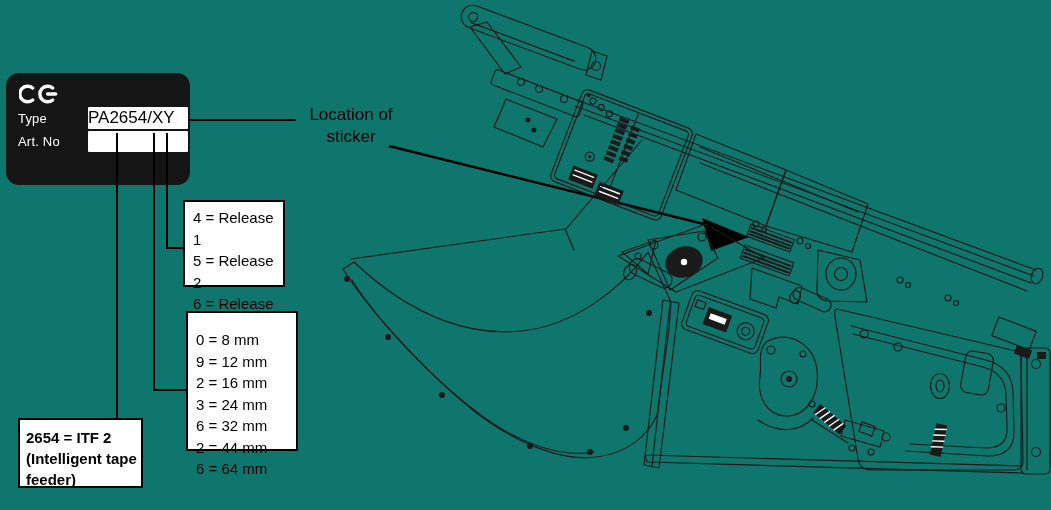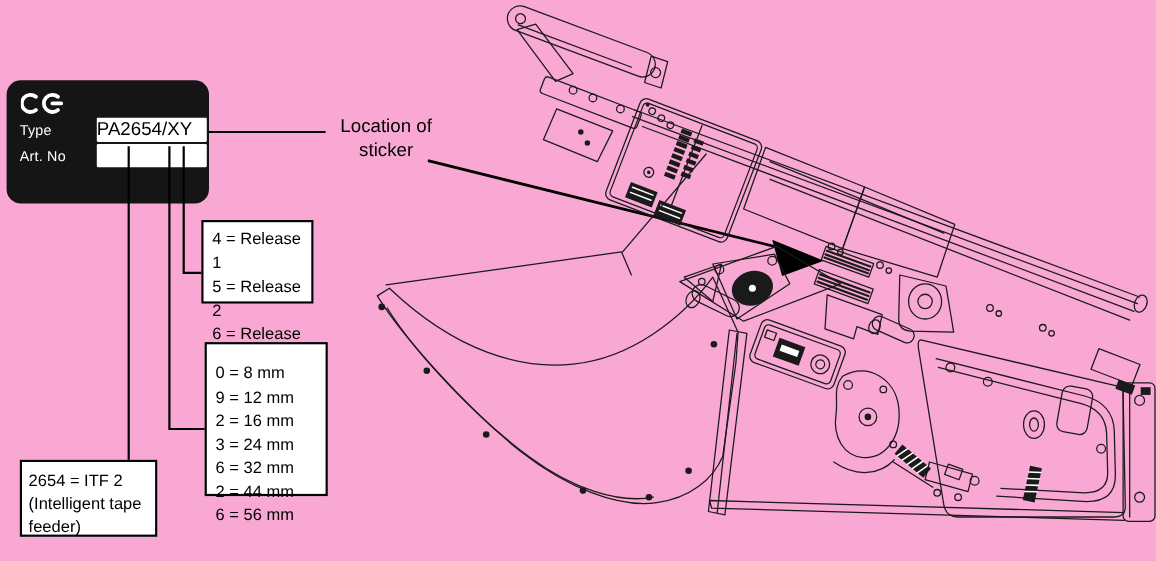--- a/index.html
+++ b/index.html
@@ -1,17 +1,17 @@
 <!DOCTYPE html>
 <html><head>
 <meta charset="utf-8">
 <style>
   html,body{margin:0;padding:0;background:#fff;}
   .stage{
-    position:relative;width:1051px;height:510px;background:#f9a8d4;overflow:hidden;
+    position:relative;width:1051px;height:510px;background:#0f766e;overflow:hidden;
     font-family:"Liberation Sans", sans-serif;color:#000;
   }
   
   .sticker-label{
     position:absolute;left:6px;top:73px;width:184px;height:112px;
     background:#151515;border-radius:13px;
   }
   .ce{position:absolute;left:13px;top:9px;}
   .lrow{position:absolute;left:12px;display:flex;align-items:center;}
   .lrow .lname{width:70px;color:#fff;font-size:13px;letter-spacing:.2px;}
@@ -24,23 +24,23 @@
   .lrow.r3{top:82px;} .lrow.r3 .lval{height:21px;}
   
   .loc-note{
     position:absolute;left:298px;top:104px;width:106px;text-align:center;
     font-size:17px;line-height:22px;
   }
   .note-box{
     position:absolute;background:#fff;border:2px solid #000;box-sizing:border-box;
     font-size:15px;
   }
-  .box-release{left:183px;top:200px;width:102px;height:76px;padding:5px 0 4px 8px;line-height:21.5px;}
+  .box-release{left:183px;top:200px;width:102px;height:87px;padding:5px 0 4px 8px;line-height:21.5px;}
   .box-width{left:186px;top:311px;width:112px;height:140px;padding:16px 0 0 8px;line-height:21.5px;}
-  .box-type{left:18px;top:418px;width:125px;height:70px;padding:7px 0 0 6px;line-height:21px;}
+  .box-type{left:18px;top:418px;width:125px;height:70px;padding:7px 0 0 6px;line-height:21px;font-weight:bold;}
   
   svg.diagram{position:absolute;left:0;top:0;pointer-events:none;}
   .ink{stroke:#1a1a1a;fill:none;stroke-width:1.15;stroke-linejoin:round;stroke-linecap:round;}
   .ink-fill{fill:#1a1a1a;stroke:none;}
   .wline{stroke:#fff;stroke-width:1.4;fill:none;}
   .callout{stroke:#000;stroke-width:2;fill:none;}
 </style>
 </head>
 <body>
 
@@ -73,21 +73,21 @@
     <div>7 = Release 4</div>
   </div>
 
   <div class="note-box box-width">
     <div>0 = 8 mm</div>
     <div>9 = 12 mm</div>
     <div>2 = 16 mm</div>
     <div>3 = 24 mm</div>
     <div>6 = 32 mm</div>
     <div>2 = 44 mm</div>
-    <div>6 = 56 mm</div>
+    <div>6 = 64 mm</div>
   </div>
 
   <div class="note-box box-type">
     <div>2654 = ITF 2</div>
     <div>(Intelligent tape</div>
     <div>feeder)</div>
   </div>
 
   <svg class="diagram" width="1051" height="510" viewBox="0 0 1051 510">
 

